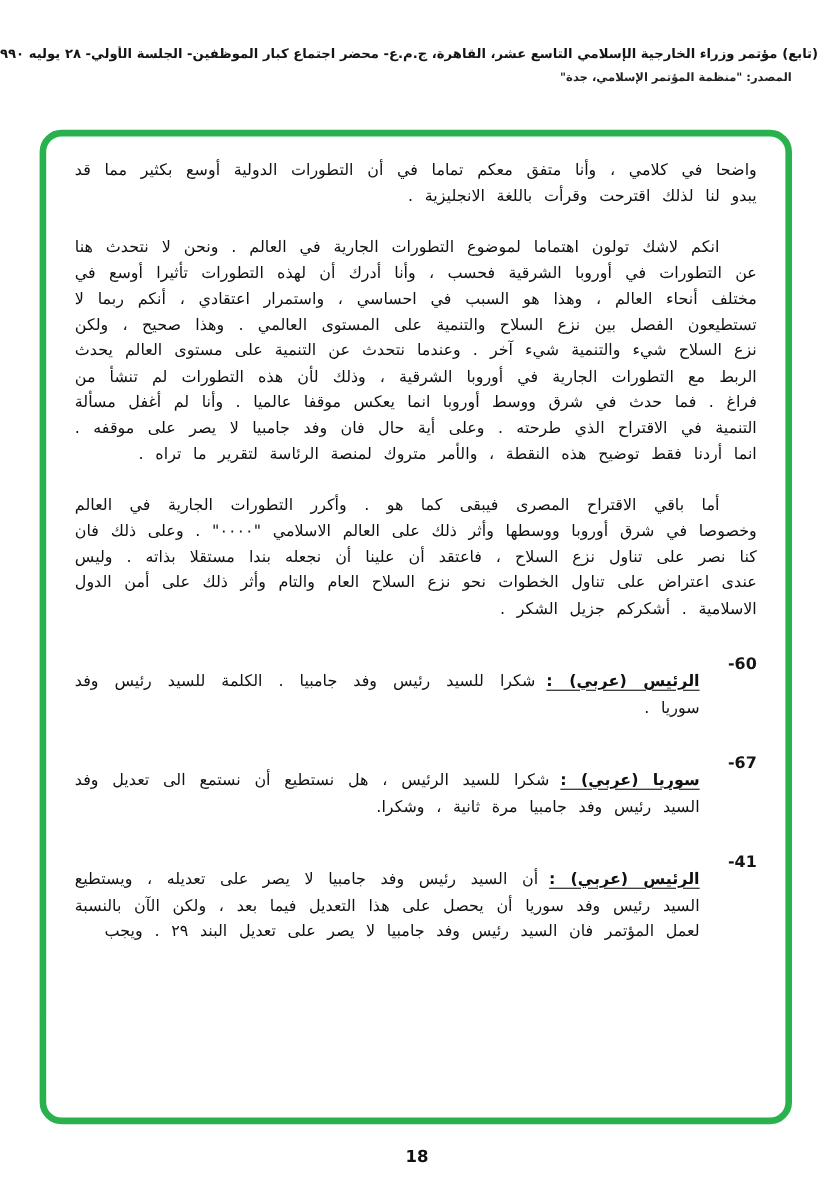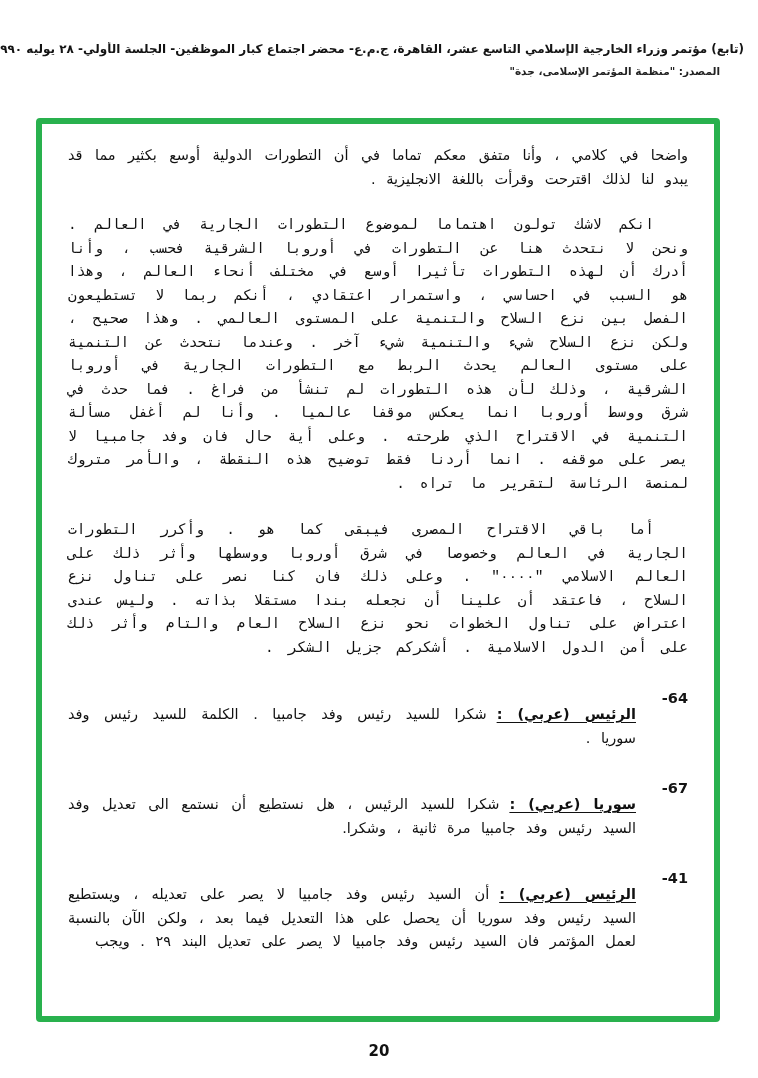--- a/index.html
+++ b/index.html
@@ -36,35 +36,35 @@
     text-align: right;
     padding-left: 0;
     padding-right: 24px;
     color: #222;
   }
   .frame {
     position: absolute;
     top: 118px; right: 38px;
     width: 684px; height: 904px;
     border: 6px solid #29b14e;
-    border-radius: 4px;
+    border-radius: 20px;
     padding: 20px 26px 18px 26px;
     box-sizing: border-box;
     background: #ffffff;
   }
   .para {
     font-size: 14.5px;
     line-height: 23.5px;
     text-align: justify;
     word-spacing: 6px;
     letter-spacing: 0.2px;
     margin: 0 0 23px 0;
     color: #111;
   }
-  .para.indent { text-indent: 34px; font-family: Liberation Mono, monospace; }
+  .para.indent { text-indent: 34px; }
   .item {
     display: flex;
     gap: 12px;
     margin-top: 27px;
   }
   .item-number {
     flex: 0 0 40px;
     font-size: 14.5px;
     font-weight: bold;
     line-height: 23.5px;
@@ -107,21 +107,21 @@
 
   <div class="frame">
 
     <p class="para">واضحا في كلامي ، وأنا متفق معكم تماما في أن التطورات الدولية أوسع بكثير مما قد يبدو لنا لذلك اقترحت وقرأت باللغة الانجليزية .</p>
 
     <p class="para indent">انكم لاشك تولون اهتماما لموضوع التطورات الجارية في العالم . ونحن لا نتحدث هنا عن التطورات في أوروبا الشرقية فحسب ، وأنا أدرك أن لهذه التطورات تأثيرا أوسع في مختلف أنحاء العالم ، وهذا هو السبب في احساسي ، واستمرار اعتقادي ، أنكم ربما لا تستطيعون الفصل بين نزع السلاح والتنمية على المستوى العالمي . وهذا صحيح ، ولكن نزع السلاح شيء والتنمية شيء آخر . وعندما نتحدث عن التنمية على مستوى العالم يحدث الربط مع التطورات الجارية في أوروبا الشرقية ، وذلك لأن هذه التطورات لم تنشأ من فراغ . فما حدث في شرق ووسط أوروبا انما يعكس موقفا عالميا . وأنا لم أغفل مسألة التنمية في الاقتراح الذي طرحته . وعلى أية حال فان وفد جامبيا لا يصر على موقفه . انما أردنا فقط توضيح هذه النقطة ، والأمر متروك لمنصة الرئاسة لتقرير ما تراه .</p>
 
     <p class="para indent">أما باقي الاقتراح المصرى فيبقى كما هو . وأكرر التطورات الجارية في العالم وخصوصا في شرق أوروبا ووسطها وأثر ذلك على العالم الاسلامي "٠٠٠٠" . وعلى ذلك فان كنا نصر على تناول نزع السلاح ، فاعتقد أن علينا أن نجعله بندا مستقلا بذاته . وليس عندى اعتراض على تناول الخطوات نحو نزع السلاح العام والتام وأثر ذلك على أمن الدول الاسلامية . أشكركم جزيل الشكر .</p>
 
     <div class="item">
-      <div class="item-number">64-</div>
+      <div class="item-number">60-</div>
       <div class="item-body">
         <span class="speaker">الرئيس (عربي) :</span><span>شكرا للسيد رئيس وفد جامبيا . الكلمة للسيد رئيس وفد سوريا .</span>
       </div>
     </div>
 
     <div class="item">
       <div class="item-number">67-</div>
       <div class="item-body">
         <span class="speaker">سوريا (عربي) :</span><span>شكرا للسيد الرئيس ، هل نستطيع أن نستمع الى تعديل وفد السيد رئيس وفد جامبيا مرة ثانية ، وشكرا.</span>
       </div>
@@ -129,15 +129,15 @@
 
     <div class="item">
       <div class="item-number">41-</div>
       <div class="item-body">
         <span class="speaker">الرئيس (عربي) :</span><span>أن السيد رئيس وفد جامبيا لا يصر على تعديله ، ويستطيع السيد رئيس وفد سوريا أن يحصل على هذا التعديل فيما بعد ، ولكن الآن بالنسبة لعمل المؤتمر فان السيد رئيس وفد جامبيا لا يصر على تعديل البند ٢٩ . ويجب</span>
       </div>
     </div>
 
   </div>
 
-  <div class="page-number">20</div>
+  <div class="page-number">18</div>
 
 </div>
 
 </body></html>

